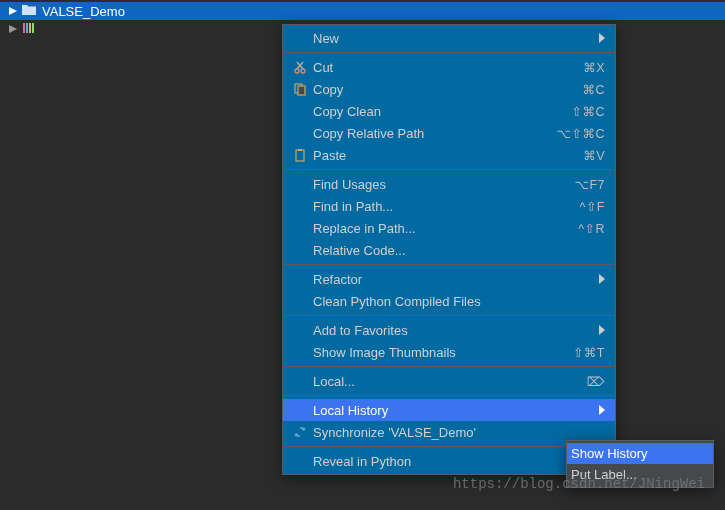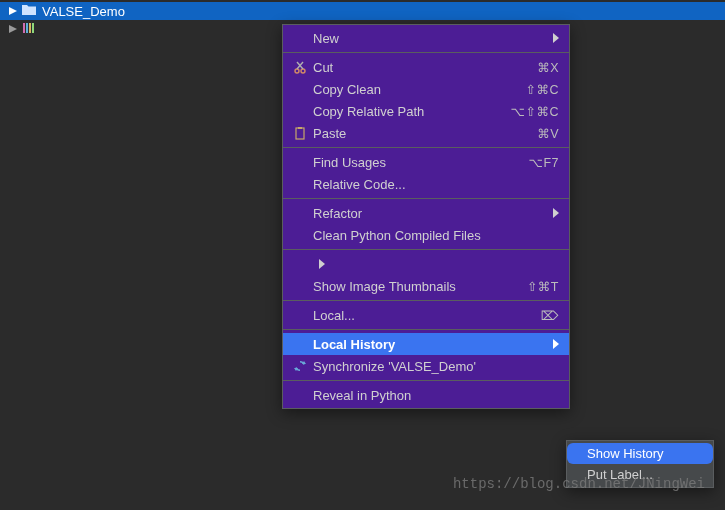--- a/index.html
+++ b/index.html
@@ -38,38 +38,37 @@
   }
   .arrow svg { width: 8px; height: 8px; }
   .folder-icon svg { width: 14px; height: 12px; fill: #7aa3c7; }
   .libs-icon svg { width: 14px; height: 12px; }
   .tree-label { padding-left: 2px; }
 
   .context-menu {
     position: absolute;
     top: 24px;
     left: 282px;
-    width: 288px;
-    background: #4c1d95;
+    width: 334px;
+    background: #0369a1;
     border: 1px solid #5a5d5f;
     box-shadow: 0 4px 14px rgba(0,0,0,0.45);
     padding: 2px 0;
   }
   .mi {
     display: flex;
     align-items: center;
     height: 22px;
     padding: 0 10px 0 8px;
     color: #d0d0d0;
     position: relative;
   }
   .mi.hover {
     background: #3a74f0;
     color: #ffffff;
-    font-weight: bold;
   }
   .mi .mi-icon {
     width: 18px;
     display: inline-flex;
     justify-content: center;
   }
   .mi .mi-label { flex: 1; padding-left: 4px; }
   .mi .mi-shortcut {
     color: #bcbcbc;
     font-size: 12.5px;
@@ -95,23 +94,22 @@
     width: 148px;
     background: #46494b;
     border: 1px solid #5a5d5f;
     box-shadow: 0 4px 14px rgba(0,0,0,0.45);
     padding: 2px 0;
   }
   .sub-mi {
     display: flex;
     align-items: center;
     height: 21px;
-    padding: 0 20px;
+    padding: 0 4px;
     color: #d0d0d0;
-    border-radius: 6px;
   }
   .sub-mi.hover {
     background: #3a74f0;
     color: #ffffff;
   }
 
   .watermark {
     position: absolute;
     bottom: 18px;
     right: 20px;
@@ -173,20 +171,30 @@
           <circle cx="4" cy="11" r="2" fill="none" stroke="#d28a66" stroke-width="1.4"></circle>
           <circle cx="10" cy="11" r="2" fill="none" stroke="#d28a66" stroke-width="1.4"></circle>
           <line x1="4" y1="9" x2="10" y2="2" stroke="#b0b0b0" stroke-width="1.4"></line>
           <line x1="10" y1="9" x2="4" y2="2" stroke="#b0b0b0" stroke-width="1.4"></line>
         </svg>
     </span>
     <span class="mi-label">Cut</span>
     <span class="mi-shortcut">⌘X</span>
   </div>
   <div class="mi">
+    <span class="mi-icon">
+      <svg width="14" height="14" viewBox="0 0 14 14">
+          <rect x="2" y="2" width="7" height="9" fill="none" stroke="#c7a76a" stroke-width="1.2"></rect>
+          <rect x="5" y="4" width="7" height="9" fill="#46494b" stroke="#c7a76a" stroke-width="1.2"></rect>
+        </svg>
+    </span>
+    <span class="mi-label">Copy</span>
+    <span class="mi-shortcut">⌘C</span>
+  </div>
+  <div class="mi">
     <span class="mi-icon"></span>
     <span class="mi-label">Copy Clean</span>
     <span class="mi-shortcut">⇧⌘C</span>
   </div>
   <div class="mi">
     <span class="mi-icon"></span>
     <span class="mi-label">Copy Relative Path</span>
     <span class="mi-shortcut">⌥⇧⌘C</span>
   </div>
   <div class="mi">
@@ -201,39 +209,50 @@
   </div>
   <div class="sep"></div>
 
   <div class="mi">
     <span class="mi-icon"></span>
     <span class="mi-label">Find Usages</span>
     <span class="mi-shortcut">⌥F7</span>
   </div>
   <div class="mi">
     <span class="mi-icon"></span>
+    <span class="mi-label">Find in Path...</span>
+    <span class="mi-shortcut">^⇧F</span>
+  </div>
+  <div class="mi">
+    <span class="mi-icon"></span>
+    <span class="mi-label">Replace in Path...</span>
+    <span class="mi-shortcut">^⇧R</span>
+  </div>
+  <div class="mi">
+    <span class="mi-icon"></span>
     <span class="mi-label">Relative Code...</span>
   </div>
   <div class="sep"></div>
 
   <div class="mi">
     <span class="mi-icon"></span>
     <span class="mi-label">Refactor</span>
     <span class="mi-subarrow"><svg viewBox="0 0 6 10">
           <polygon points="0,0 6,5 0,10"></polygon>
         </svg></span>
   </div>
   <div class="mi">
     <span class="mi-icon"></span>
     <span class="mi-label">Clean Python Compiled Files</span>
   </div>
   <div class="sep"></div>
 
   <div class="mi">
     <span class="mi-icon"></span>
+    <span class="mi-label">Add to Favorites</span>
     <span class="mi-subarrow"><svg viewBox="0 0 6 10">
           <polygon points="0,0 6,5 0,10"></polygon>
         </svg></span>
   </div>
   <div class="mi">
     <span class="mi-icon"></span>
     <span class="mi-label">Show Image Thumbnails</span>
     <span class="mi-shortcut">⇧⌘T</span>
   </div>
   <div class="sep"></div>

